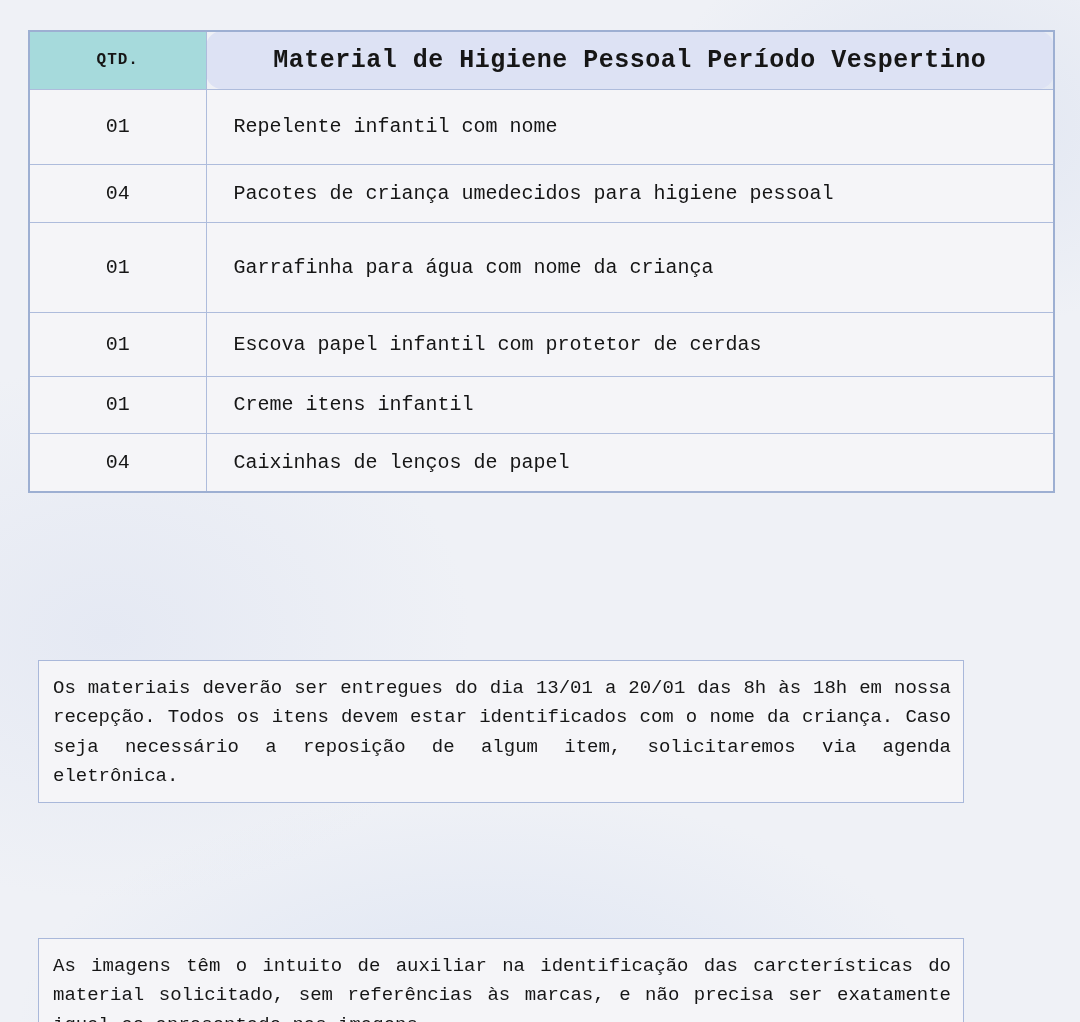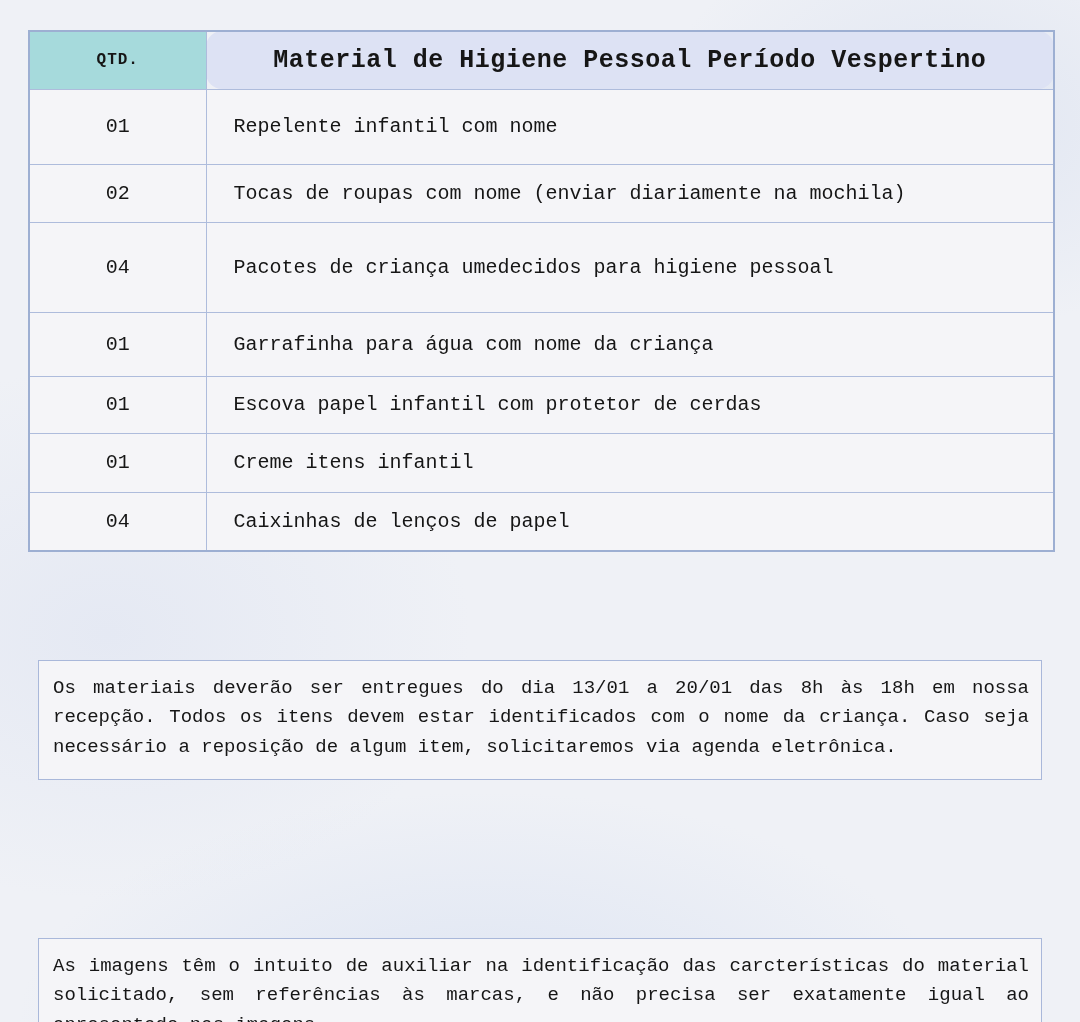--- a/index.html
+++ b/index.html
@@ -73,25 +73,25 @@
   tbody tr:nth-child(3) { height: 90px; }
   tbody tr:nth-child(4) { height: 64px; }
   tbody tr:nth-child(5) { height: 57px; }
   tbody tr:nth-child(6) { height: 59px; }
   tbody tr:nth-child(7) { height: 59px; }
 
   
   .note-box {
     position: absolute;
     left: 38px;
-    width: 1004px;
+    width: 926px;
     box-sizing: border-box;
     background: #f5f5f8;
     border: 1px solid #a9b8da;
-    padding: 13px 12px 17px 14px;
+    padding: 13px 12px 10px 14px;
     font-size: 19px;
     line-height: 1.55;
     text-align: justify;
   }
   .note-box.delivery { top: 660px; min-height: 112px; }
   .note-box.images   { top: 938px; min-height: 116px; }
 </style>
 </head>
 <body>
 
@@ -105,24 +105,20 @@
     <thead>
       <tr>
         <th class="qty-head">QTD.</th>
         <th class="title-head">Material de Higiene Pessoal Período Vespertino</th>
       </tr>
     </thead>
     <tbody>
       <tr>
         <td class="qty">01</td>
         <td class="item">Repelente infantil com nome</td>
-      </tr>
-      <tr>
-        <td class="qty">02</td>
-        <td class="item">Tocas de roupas com nome (enviar diariamente na mochila)</td>
       </tr>
       <tr>
         <td class="qty">04</td>
         <td class="item">Pacotes de criança umedecidos para higiene pessoal</td>
       </tr>
       <tr>
         <td class="qty">01</td>
         <td class="item">Garrafinha para água com nome da criança</td>
       </tr>
       <tr>

